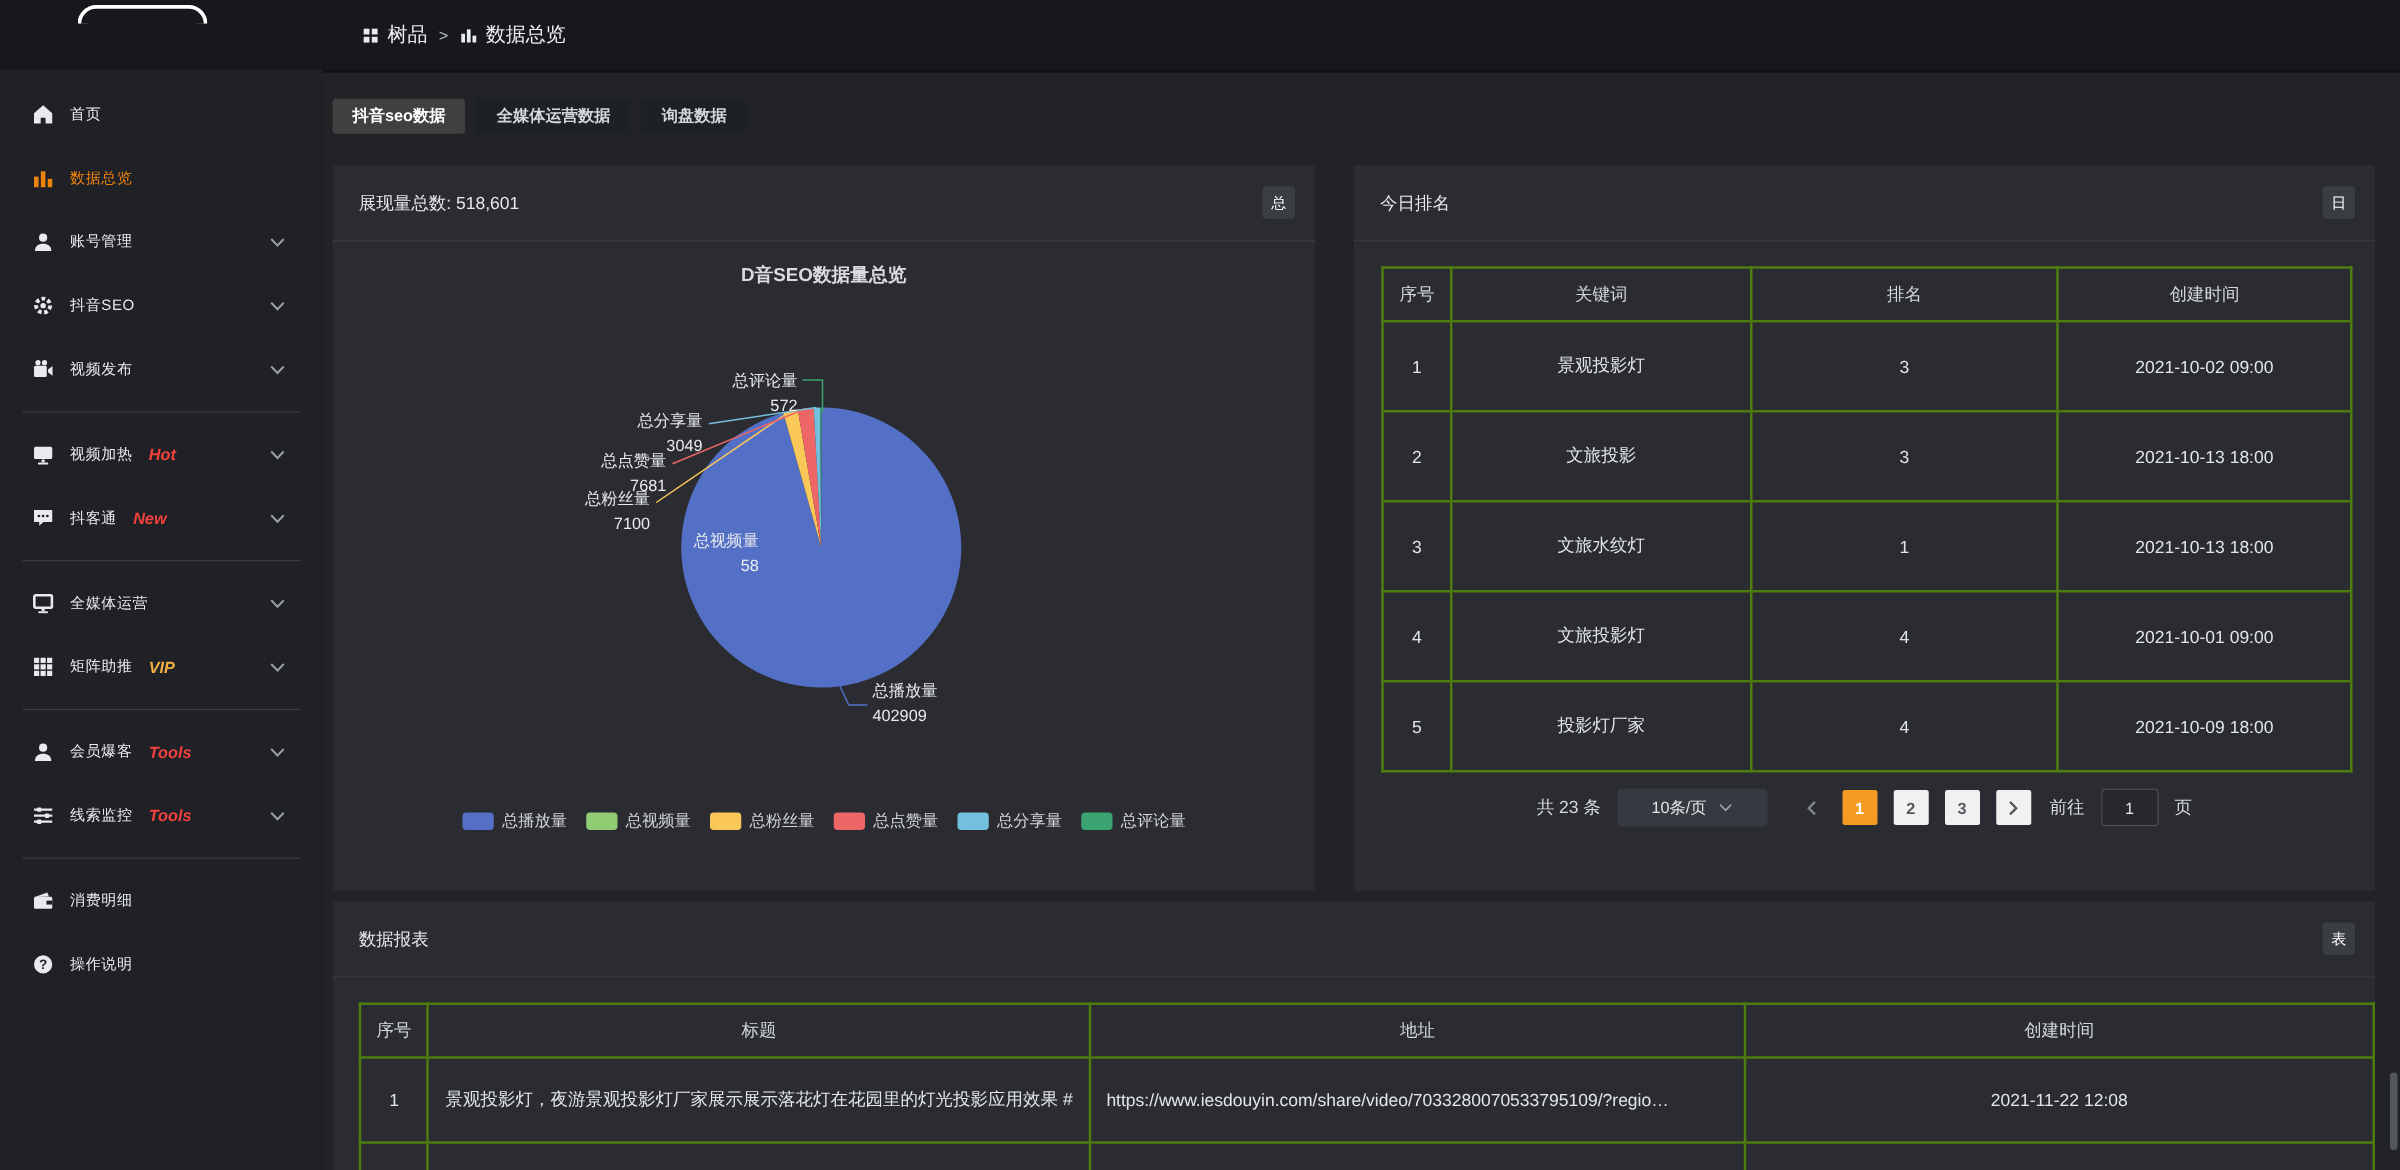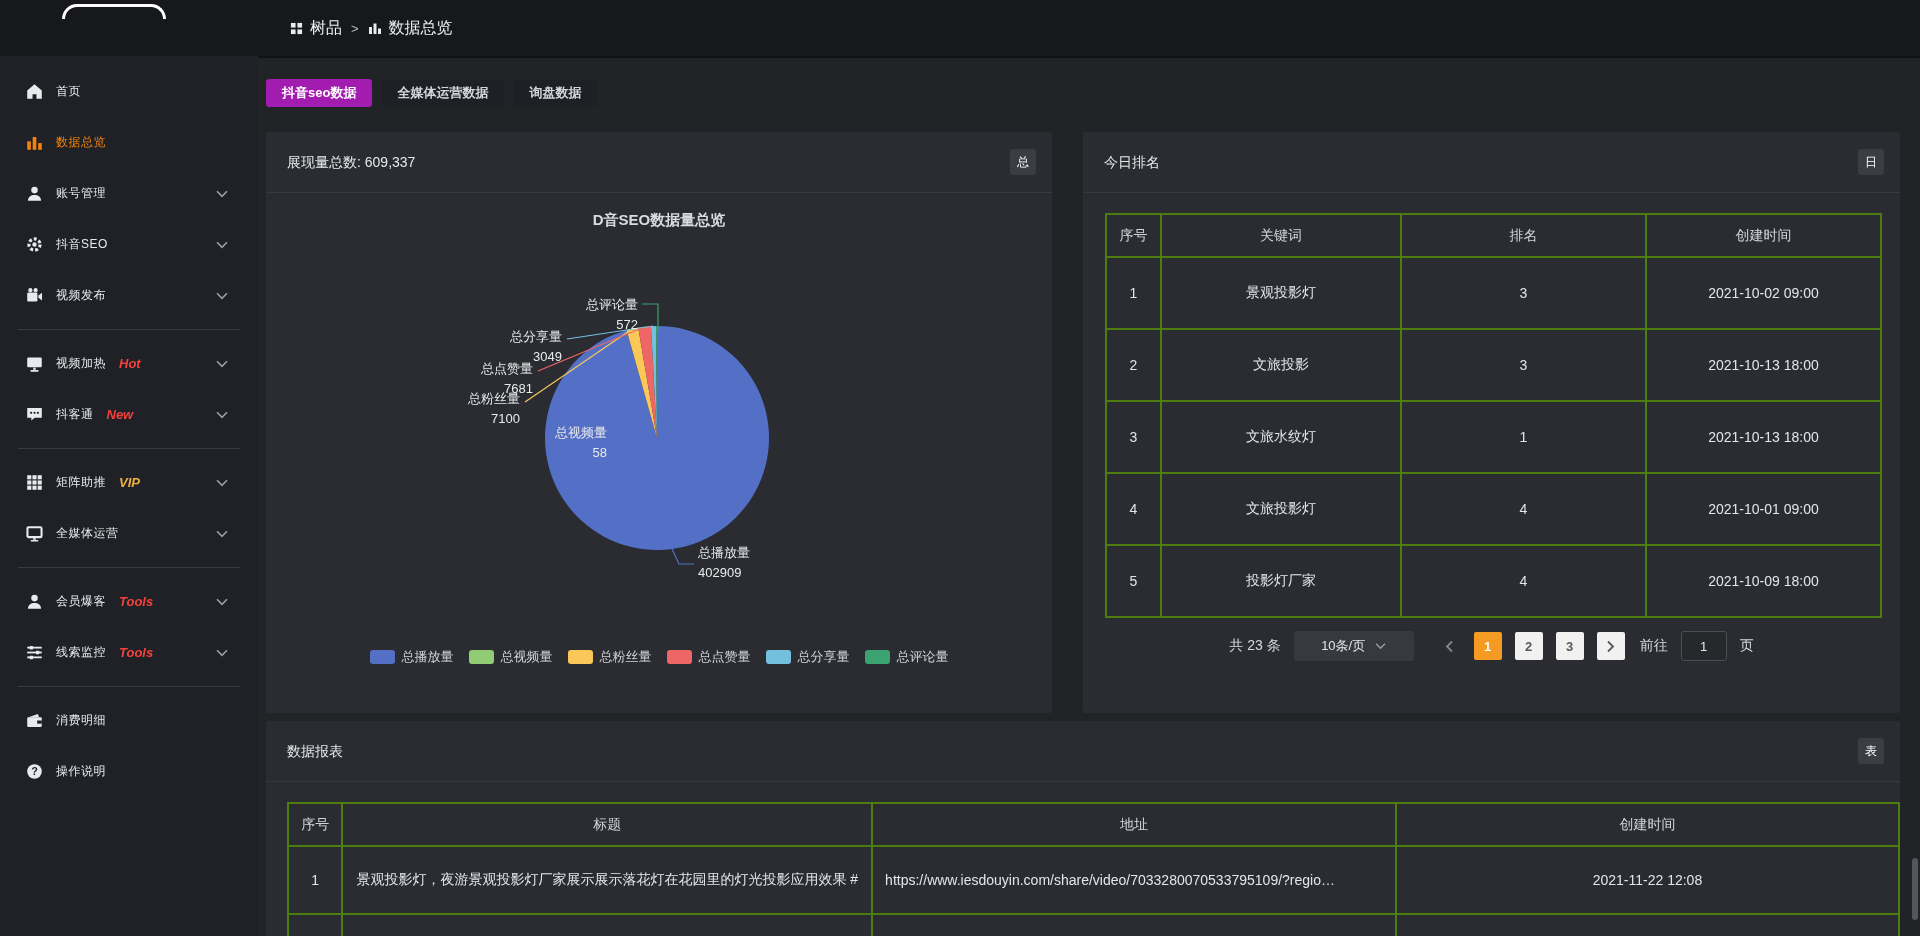--- a/index.html
+++ b/index.html
@@ -24,21 +24,21 @@
   .side-item .s-label{margin-left:13px;font-size:12px;letter-spacing:.5px;}
   .side-item.active{color:#f0830d;}
   .side-badge{margin-left:13px;font-size:13px;font-weight:bold;font-style:italic;}
   .side-chevron{position:absolute;right:30px;top:50%;margin-top:-4px;color:#9a9ea5;display:inline-flex;}
   .side-divider{height:1px;background:#383b40;margin:8px 18px;}
 
   
   .tabs{position:absolute;left:266px;top:79px;display:flex;gap:9px;}
   .tab{height:28px;padding:0 16px;display:flex;align-items:center;font-size:13px;font-weight:bold;
        background:#1d2024;color:#d3d6da;border-radius:3px;cursor:pointer;border:none;}
-  .tab.active{background:#a21caf;color:#fff;}
+  .tab.active{background:#404040;color:#fff;}
 
   
   .panel{position:absolute;background:#2a2c31;border-radius:2px;}
   .panel-head{position:relative;height:60px;border-bottom:1px solid #37393e;}
   .panel-title{position:absolute;left:21px;top:0;line-height:60px;font-size:14px;color:#e6e8ea;}
   .corner-btn{position:absolute;right:16px;top:17px;width:26px;height:26px;background:#3a3d42;border:none;border-radius:3px;
        color:#fff;font-size:12px;line-height:26px;text-align:center;padding:0;cursor:pointer;}
   .panel-overview{left:266px;top:132px;width:786px;height:581px;}
   .panel-rank{left:1083px;top:132px;width:817px;height:581px;}
   .panel-report{left:266px;top:721px;width:1634px;height:300px;}
@@ -205,54 +205,54 @@
         <span class="side-chevron">
           <svg width="12" height="8" viewBox="0 0 12 8">
             <polyline points="1,1.2 6,6.4 11,1.2" fill="none" stroke="currentColor" stroke-width="1.6"></polyline>
           </svg>
         </span>
       </div>
       <div class="side-divider"></div>
       <div class="side-item">
         <span class="s-icon">
           <svg width="17" height="17" viewBox="0 0 14 14" fill="currentColor">
+            <rect x="1.2" y="1.8" width="11.6" height="8.2" rx="1" fill="none" stroke="currentColor" stroke-width="1.7"></rect>
+            <rect x="6" y="10.6" width="2" height="1.6"></rect>
+            <rect x="3.8" y="12.3" width="6.4" height="1.3" rx="0.6"></rect>
+          </svg>
+        </span>
+        <span class="s-label">全媒体运营</span>
+        <span class="side-chevron">
+          <svg width="12" height="8" viewBox="0 0 12 8">
+            <polyline points="1,1.2 6,6.4 11,1.2" fill="none" stroke="currentColor" stroke-width="1.6"></polyline>
+          </svg>
+        </span>
+      </div>
+      <div class="side-item">
+        <span class="s-icon">
+          <svg width="17" height="17" viewBox="0 0 14 14" fill="currentColor">
             <rect x="1" y="1" width="3.4" height="3.4"></rect>
             <rect x="5.3" y="1" width="3.4" height="3.4"></rect>
             <rect x="9.6" y="1" width="3.4" height="3.4"></rect>
             <rect x="1" y="5.3" width="3.4" height="3.4"></rect>
             <rect x="5.3" y="5.3" width="3.4" height="3.4"></rect>
             <rect x="9.6" y="5.3" width="3.4" height="3.4"></rect>
             <rect x="1" y="9.6" width="3.4" height="3.4"></rect>
             <rect x="5.3" y="9.6" width="3.4" height="3.4"></rect>
             <rect x="9.6" y="9.6" width="3.4" height="3.4"></rect>
           </svg>
         </span>
         <span class="s-label">矩阵助推</span>
         <span class="side-badge" style="color:#efb041">VIP</span>
         <span class="side-chevron">
           <svg width="12" height="8" viewBox="0 0 12 8">
             <polyline points="1,1.2 6,6.4 11,1.2" fill="none" stroke="currentColor" stroke-width="1.6"></polyline>
           </svg>
         </span>
       </div>
-      <div class="side-item">
-        <span class="s-icon">
-          <svg width="17" height="17" viewBox="0 0 14 14" fill="currentColor">
-            <rect x="1.2" y="1.8" width="11.6" height="8.2" rx="1" fill="none" stroke="currentColor" stroke-width="1.7"></rect>
-            <rect x="6" y="10.6" width="2" height="1.6"></rect>
-            <rect x="3.8" y="12.3" width="6.4" height="1.3" rx="0.6"></rect>
-          </svg>
-        </span>
-        <span class="s-label">全媒体运营</span>
-        <span class="side-chevron">
-          <svg width="12" height="8" viewBox="0 0 12 8">
-            <polyline points="1,1.2 6,6.4 11,1.2" fill="none" stroke="currentColor" stroke-width="1.6"></polyline>
-          </svg>
-        </span>
-      </div>
       <div class="side-divider"></div>
       <div class="side-item">
         <span class="s-icon">
           <svg width="17" height="17" viewBox="0 0 14 14" fill="currentColor">
             <circle cx="7" cy="4.2" r="2.7"></circle>
             <path d="M1.6 13c0-3.1 2.4-4.7 5.4-4.7s5.4 1.6 5.4 4.7z"></path>
           </svg>
         </span>
         <span class="s-label">会员爆客</span>
         <span class="side-badge" style="color:#f3413d">Tools</span>
@@ -306,21 +306,21 @@
     </div>
 
   <div class="tabs" id="tabs">
       <button class="tab active">抖音seo数据</button>
       <button class="tab">全媒体运营数据</button>
       <button class="tab">询盘数据</button>
     </div>
 
   <div class="panel panel-overview">
     <div class="panel-head">
-      <span class="panel-title">展现量总数: 609,337</span>
+      <span class="panel-title">展现量总数: 518,601</span>
       <button class="corner-btn">总</button>
     </div>
     <div class="chart-area">
       <div class="chart-title">D音SEO数据量总览</div>
       <svg class="pie-svg" id="pie-svg" width="786" height="450">
           <path d="M391,245 L391.00,133.00 A112,112 0 1 1 360.56,137.22 Z" fill="#5470c6"></path>
           <path d="M391,245 L360.56,137.22 A112,112 0 0 1 360.65,137.19 Z" fill="#91cc75"></path>
           <path d="M391,245 L360.65,137.19 A112,112 0 0 1 372.21,134.59 Z" fill="#fac858"></path>
           <path d="M391,245 L372.21,134.59 A112,112 0 0 1 384.96,133.16 Z" fill="#ee6666"></path>
           <path d="M391,245 L384.96,133.16 A112,112 0 0 1 390.04,133.00 Z" fill="#73c0de"></path>

